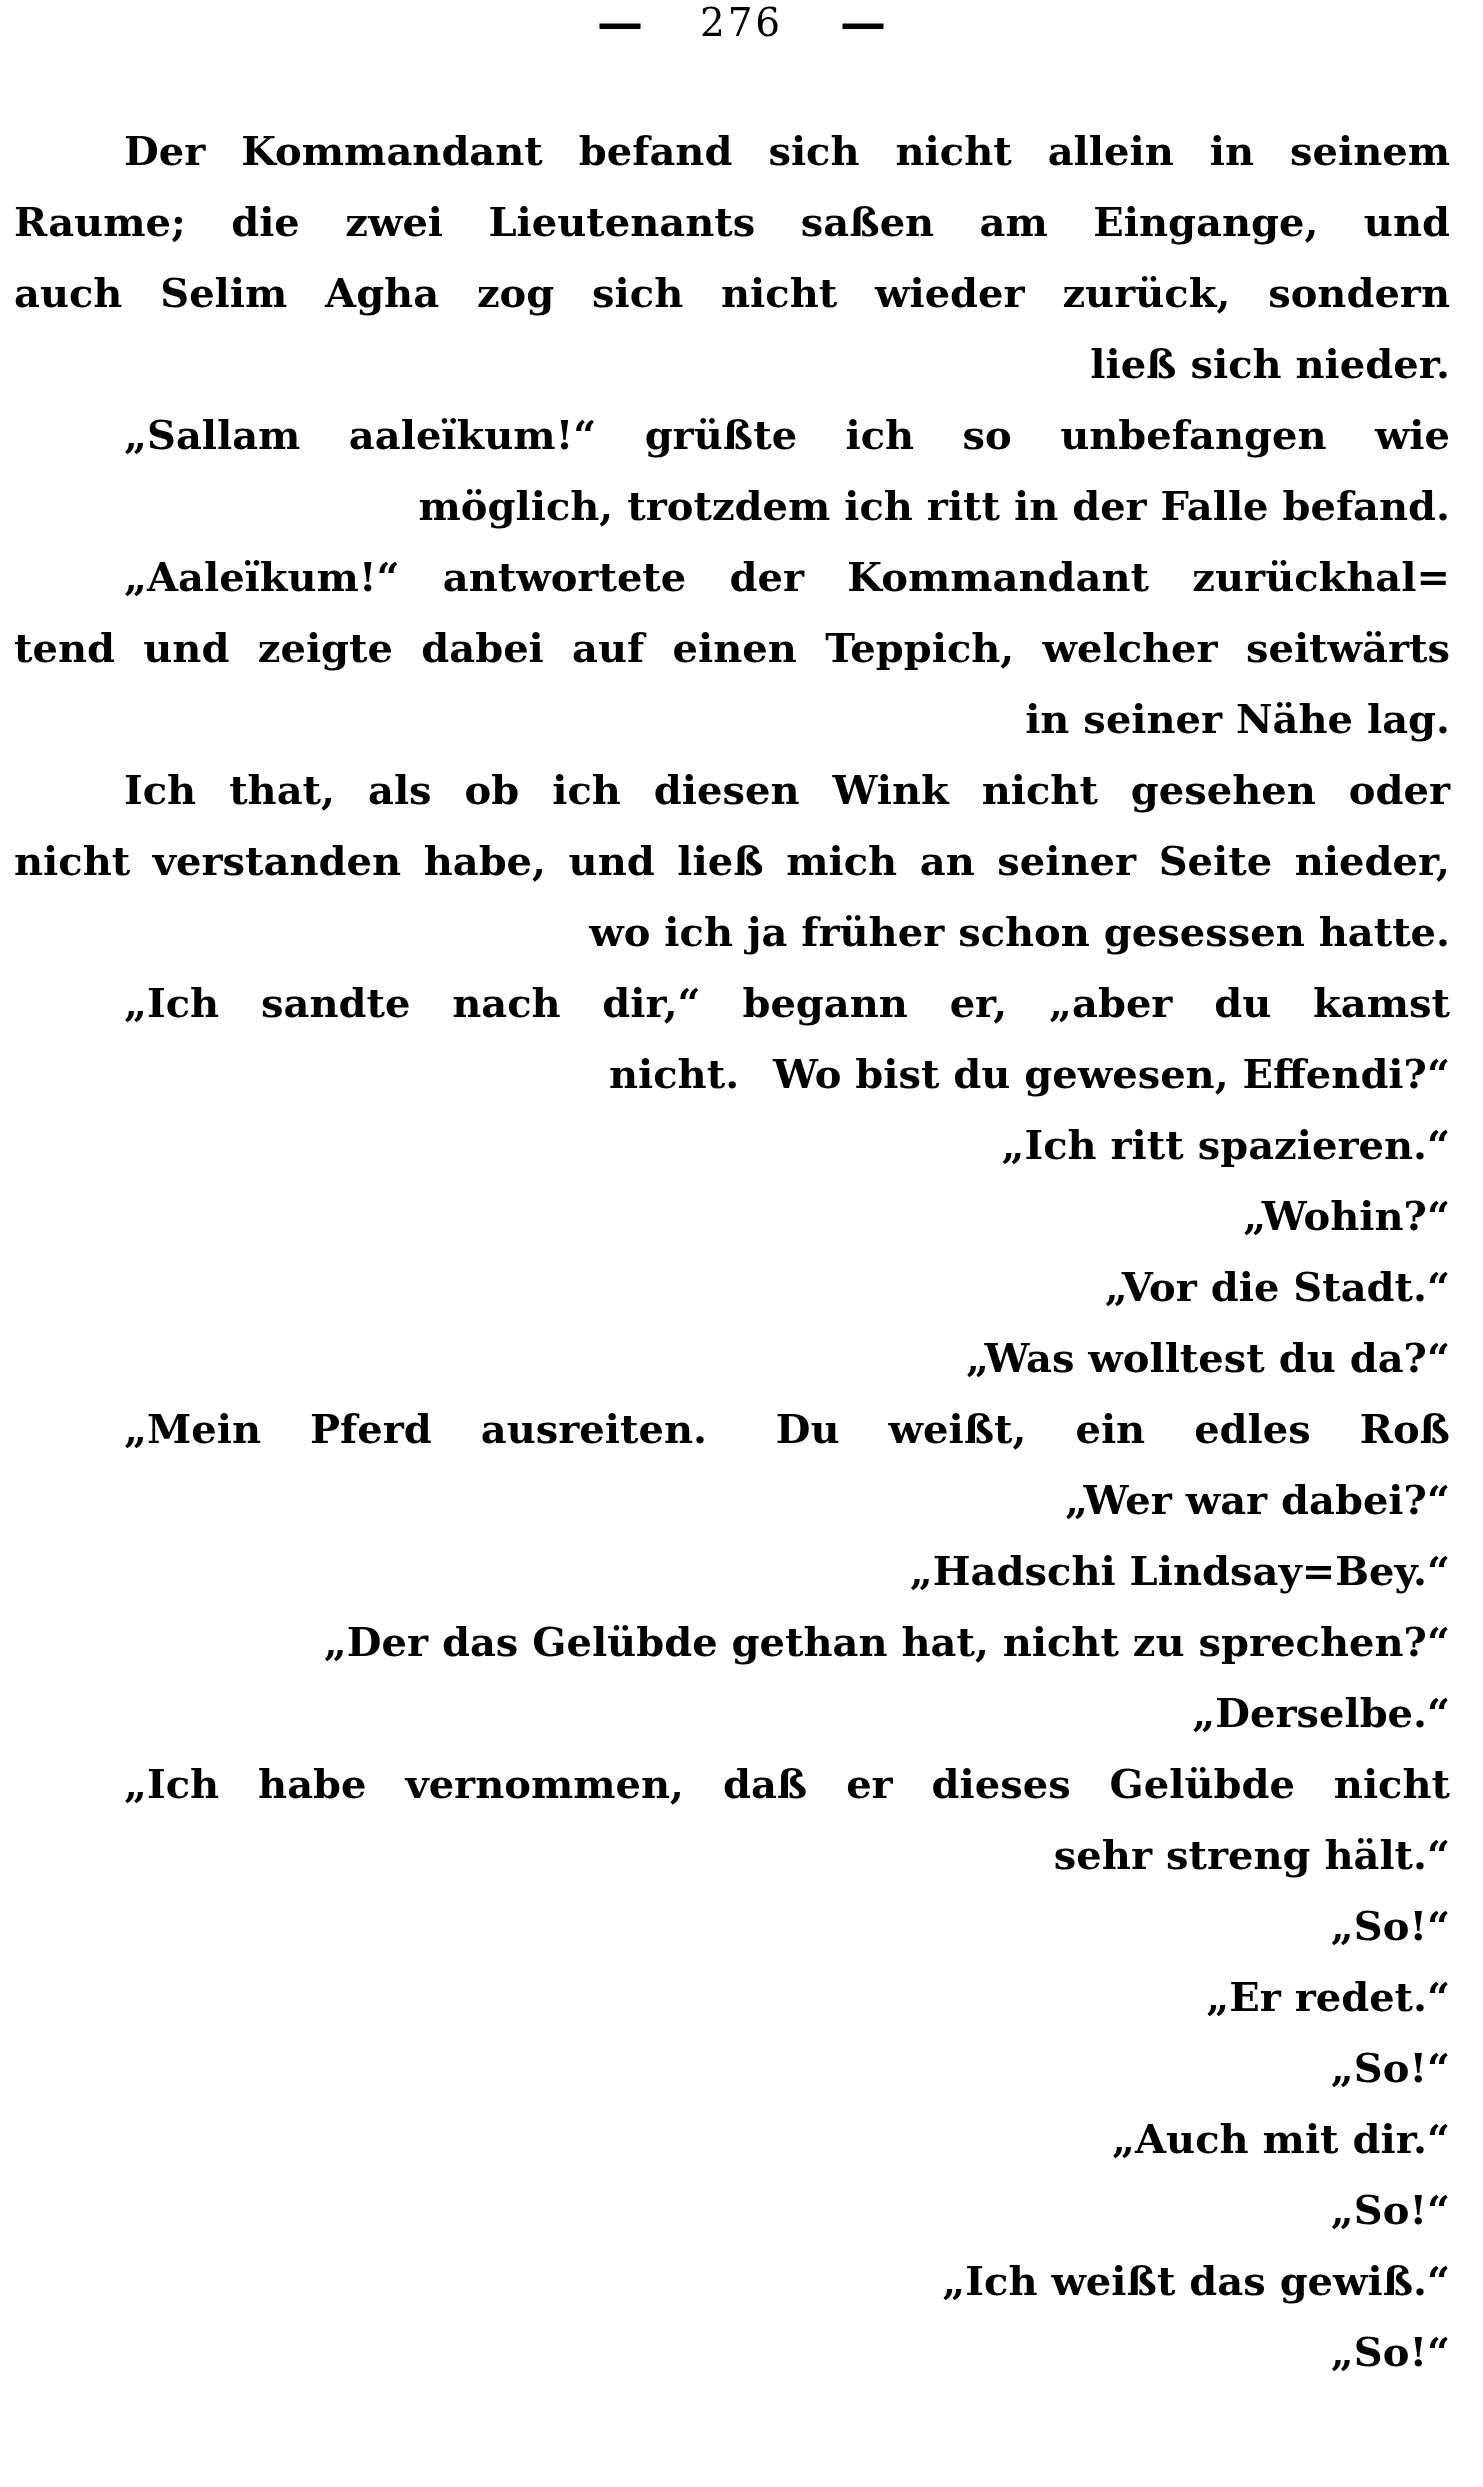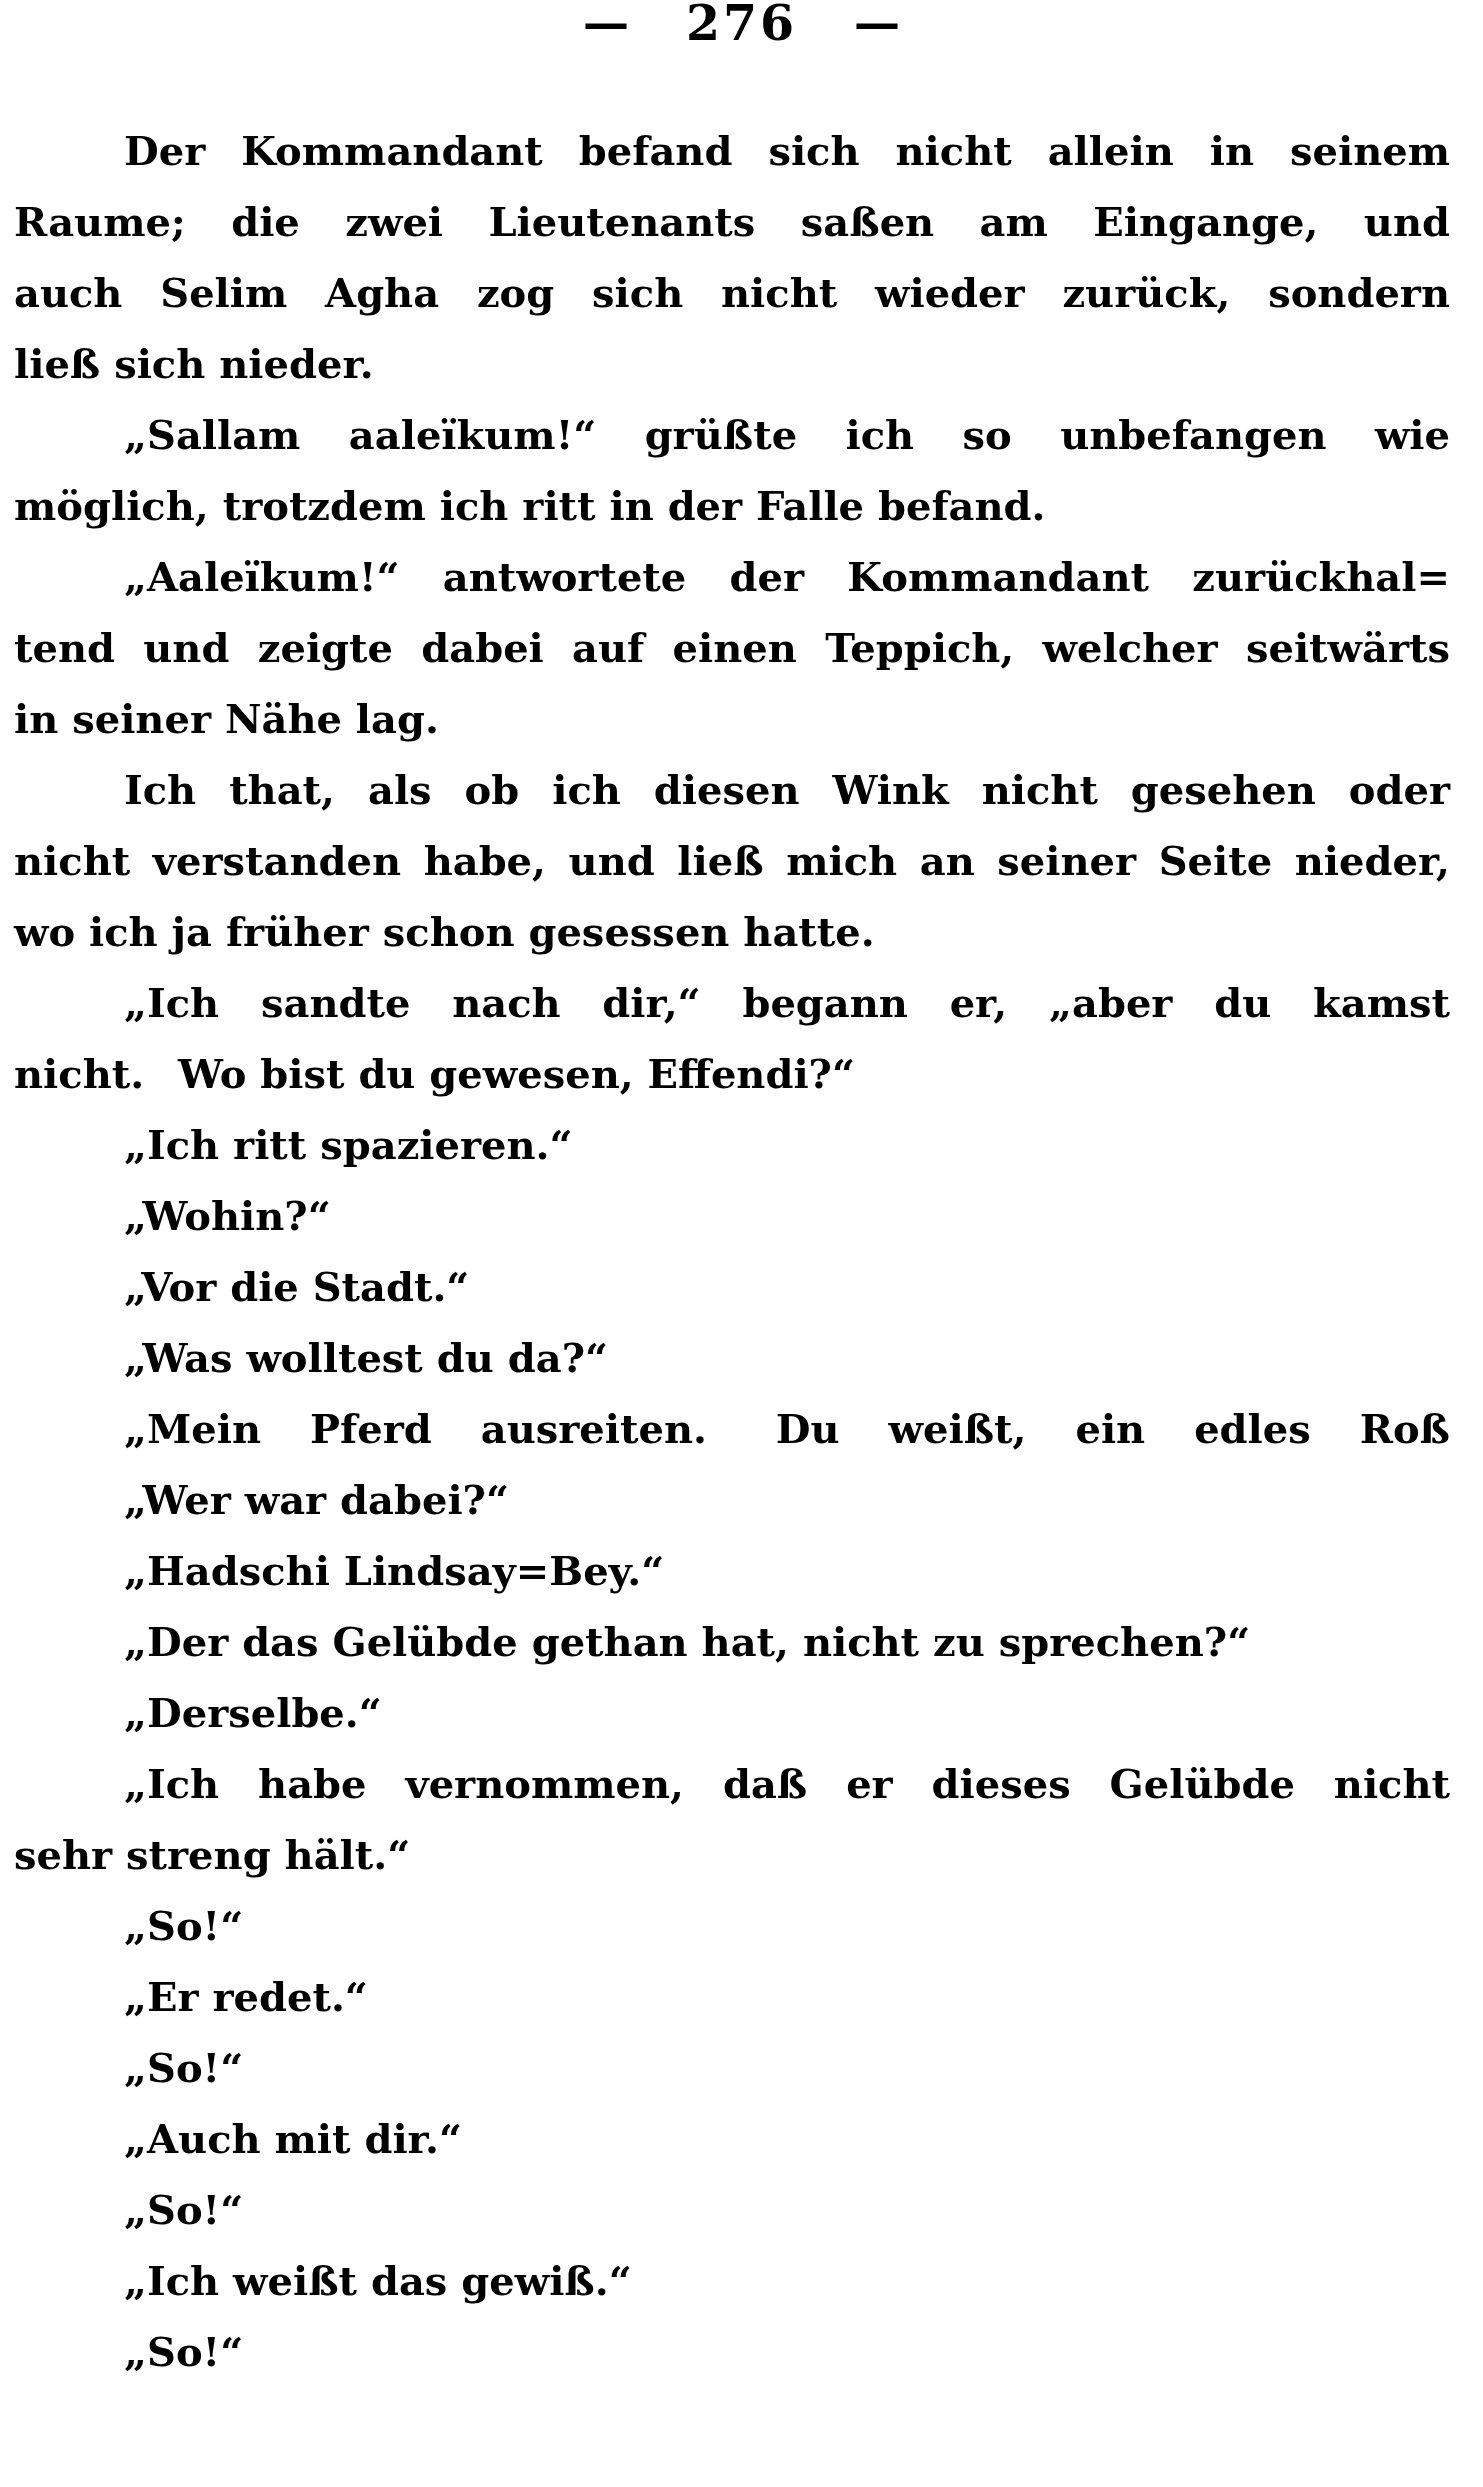--- a/index.html
+++ b/index.html
@@ -20,35 +20,35 @@
     width: 100%;
     display: flex;
     justify-content: center;
     align-items: center;
     gap: 57px;
     font-size: 46px;
     line-height: 46px;
     font-weight: 700;
   }
   .header .pagenum {
-    font-weight: 700;
-    font-size: 49px;
+    font-weight: 400;
+    font-size: 39px;
     letter-spacing: 2.9px;
   }
   .text {
     position: absolute;
     top: 115px;
     left: 14px;
     width: 1436px;
     font-size: 40px;
   }
   .line {
     height: 71px;
     line-height: 71px;
-    text-align: left;
+    text-align: right;
   }
   .line.indent { padding-left: 110px; }
   .line.justify {
     text-align: justify;
     text-align-last: justify;
   }
   .line.indent.justify { padding-left: 0; text-indent: 110px; }
 </style>
 </head>
 <body>

